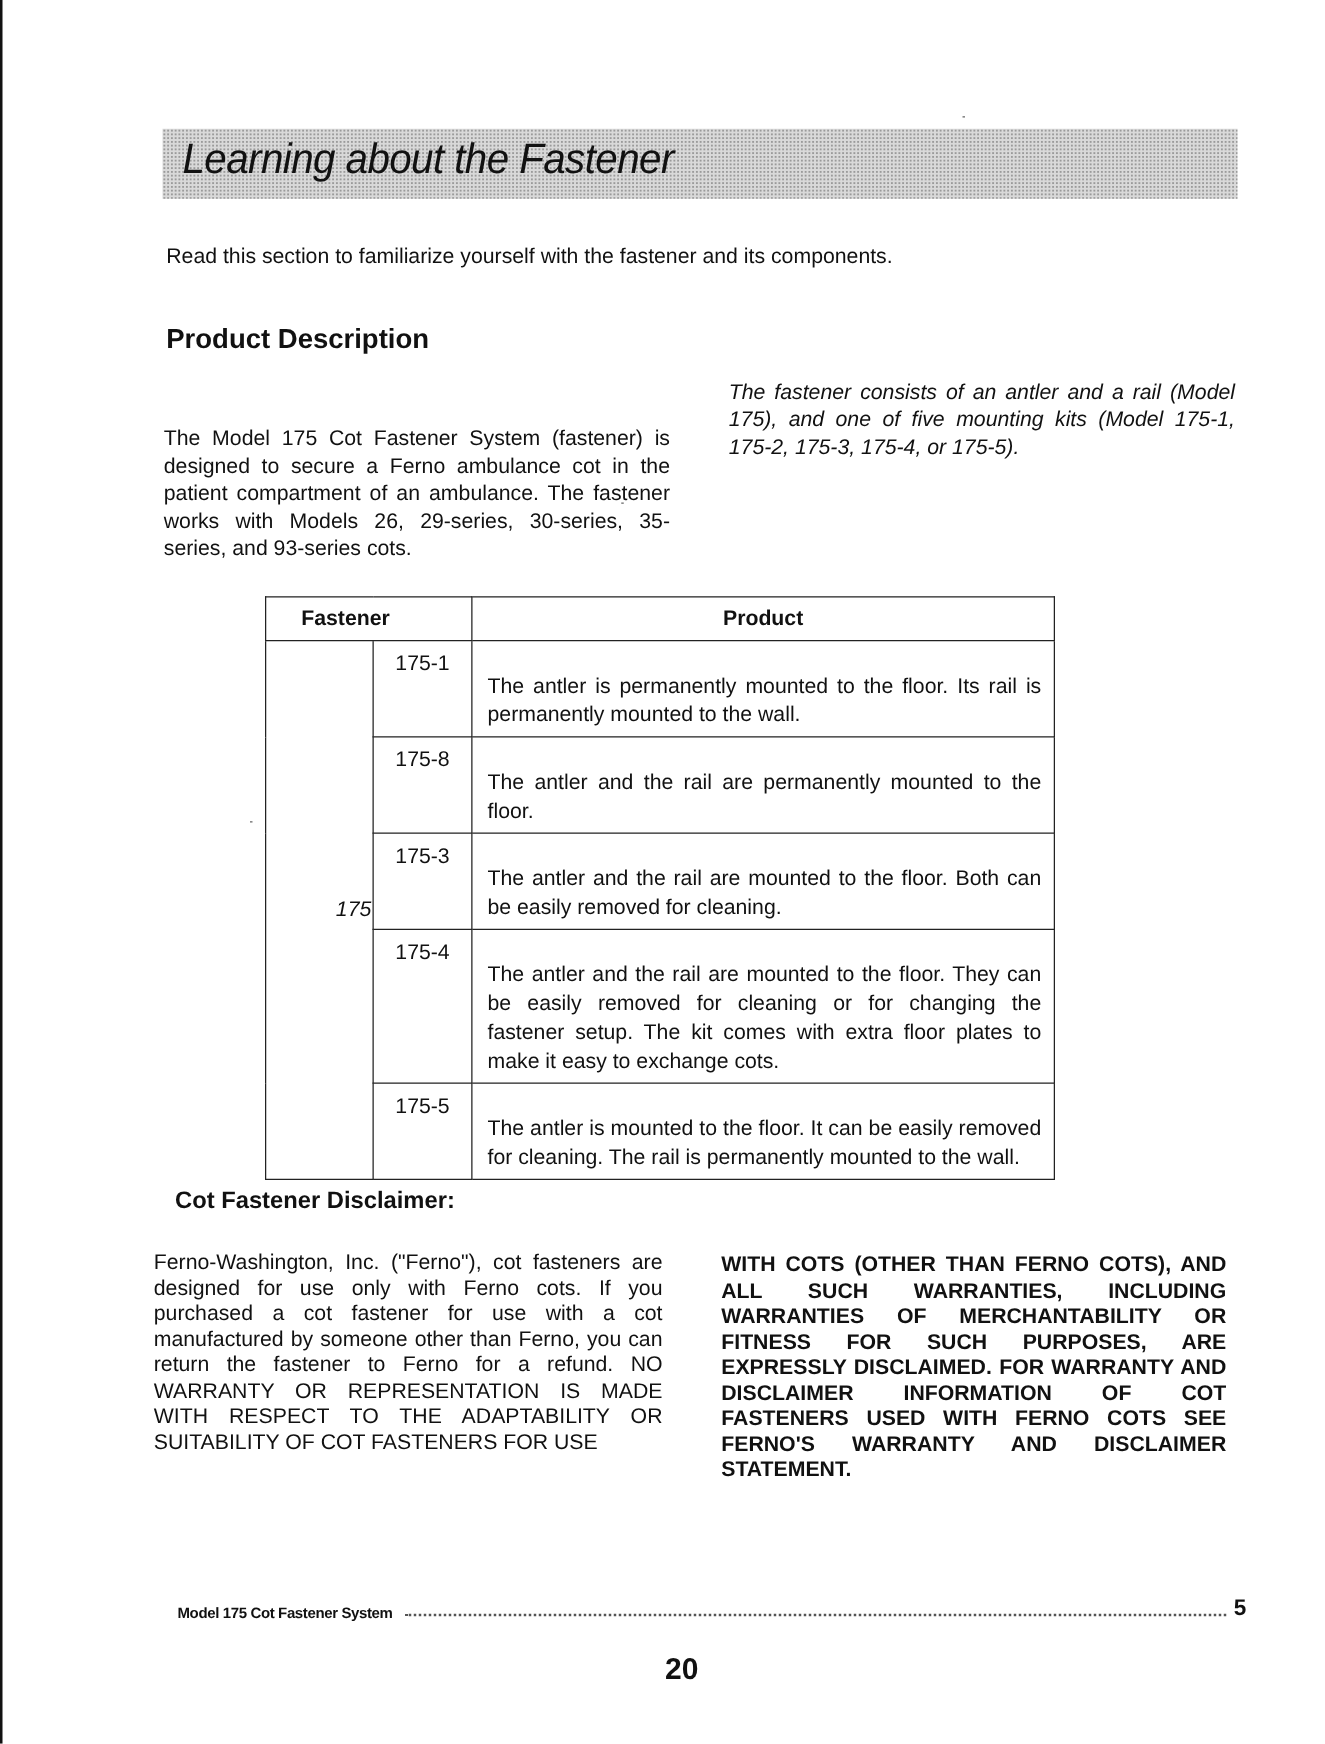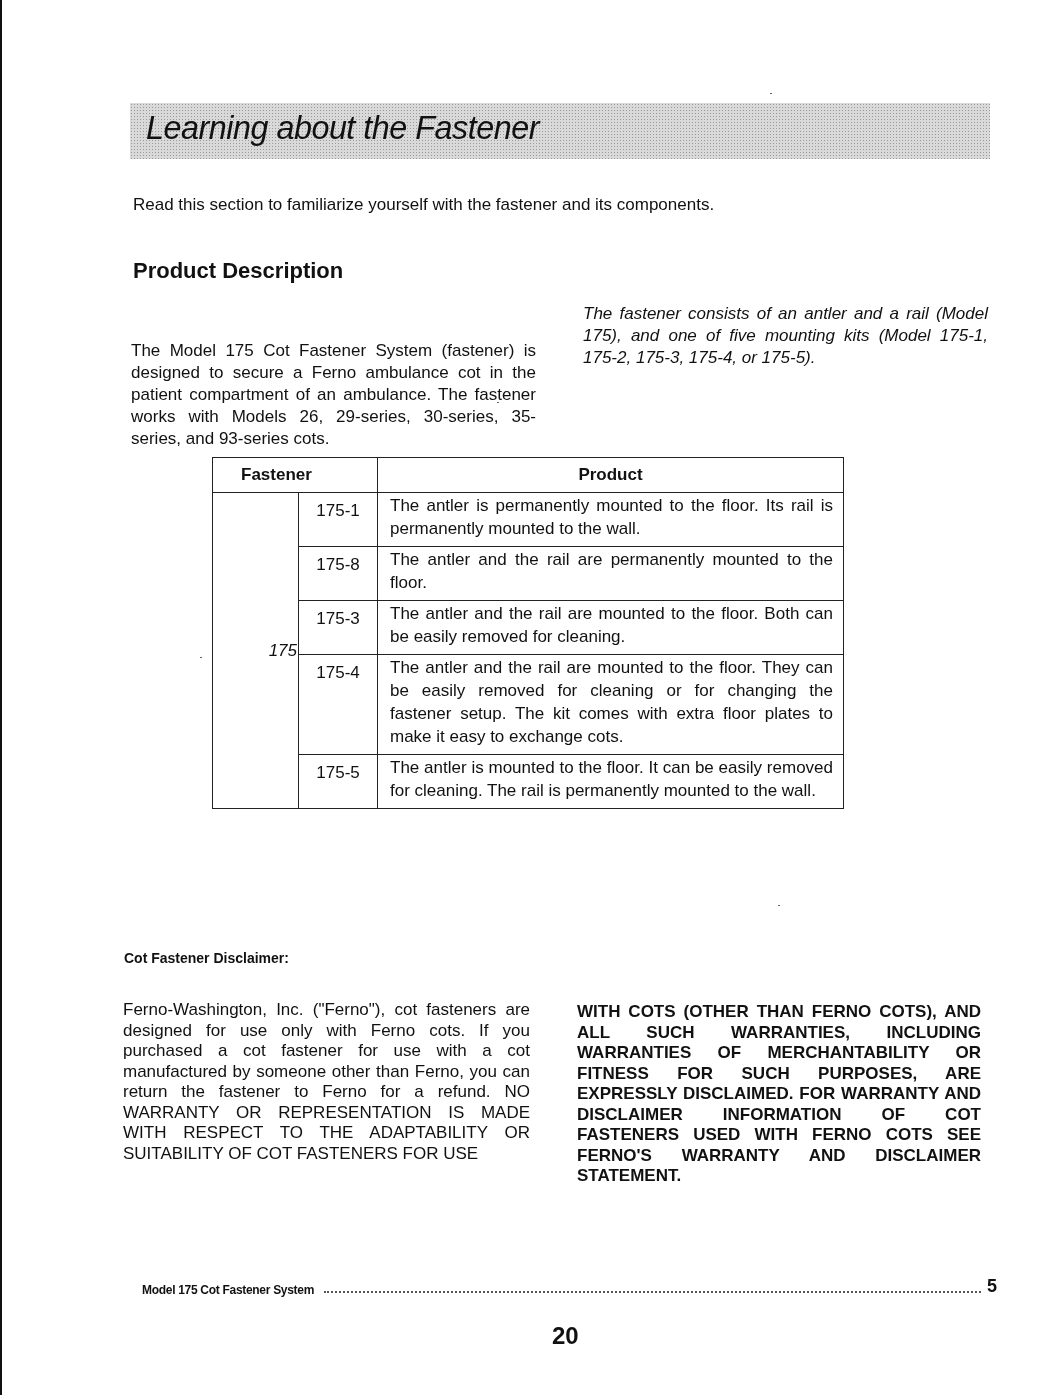--- a/index.html
+++ b/index.html
@@ -20,40 +20,40 @@
     font-size: 34px; font-style: italic; letter-spacing: -0.5px;
     color: #111; transform: scaleX(0.95); transform-origin: left top;
   }
   .intro { position: absolute; left: 133px; top: 195px; font-size: 17px; }
   .h-product { position: absolute; left: 133px; top: 258px; font-size: 22px; font-weight: bold; }
   .para { position: absolute; font-size: 17px; line-height: 22px; text-align: justify; }
   .p-left { left: 131px; top: 300px; width: 405px; margin-top: 40px; }
   .p-right { left: 583px; top: 303px; width: 405px; font-style: italic; }
 
   table.features {
-    position: absolute; left: 212px; top: 457px; width: 632px;
+    position: absolute; left: 212px; top: 477px; width: 632px;
     border-collapse: collapse; font-size: 17px; border-radius: 32px;
   }
   table.features td, table.features th { border: 1.5px solid #222; vertical-align: top; }
   table.features th { font-weight: bold; height: 32px; vertical-align: middle; text-align: center; }
   .th-fastener { width: 135px; text-align: left !important; padding-left: 28px; }
   .cell-model { width: 70px; text-align: right; vertical-align: middle !important; font-style: italic; }
   .cell-kit { width: 64px; text-align: center; padding-top: 8px; }
-  .cell-feat { padding: 1px 10px 6px 12px; line-height: 23px; text-align: justify; }
+  .cell-feat { padding: 24px 10px 6px 12px; line-height: 23px; text-align: justify; }
 
-  .h-disc { position: absolute; left: 124px; top: 950px; font-size: 14px; font-weight: bold; }
+  .h-disc { position: absolute; left: 140px; top: 950px; font-size: 19px; font-weight: bold; }
   .d-left { position: absolute; left: 123px; top: 1000px; width: 407px; font-size: 17px; line-height: 20.5px; text-align: justify; }
   .d-left b { font-weight: normal; }
   .d-right { position: absolute; left: 577px; top: 1002px; width: 404px; font-size: 17px; line-height: 20.5px; text-align: justify; font-weight: bold; }
 
   .footer { position: absolute; left: 122px; top: 1277px; width: 855px; height: 20px; display: flex; align-items: flex-end; margin-left: 20px; }
   .footer-title { font-size: 12px; font-weight: bold; white-space: nowrap; letter-spacing: -0.3px; }
   .footer-leader { flex: 1; margin: 0 6px 4px 10px; border-bottom: 2px dotted #555; height: 1px; }
   .footer-page { font-size: 18px; font-weight: bold; }
-  .page-number { position: absolute; left: 532px; top: 1322px; font-size: 24px; font-weight: bold; margin-left: 20px; }
+  .page-number { position: absolute; left: 532px; top: 1322px; font-size: 24px; font-weight: bold; }
   .speck { position: absolute; width: 2px; height: 1px; background: #666; }
 </style>
 </head>
 <body>
 
 <div class="left-edge"></div>
 
 <div class="title-band"></div>
 <div class="title-text">Learning about the Fastener</div>
 

